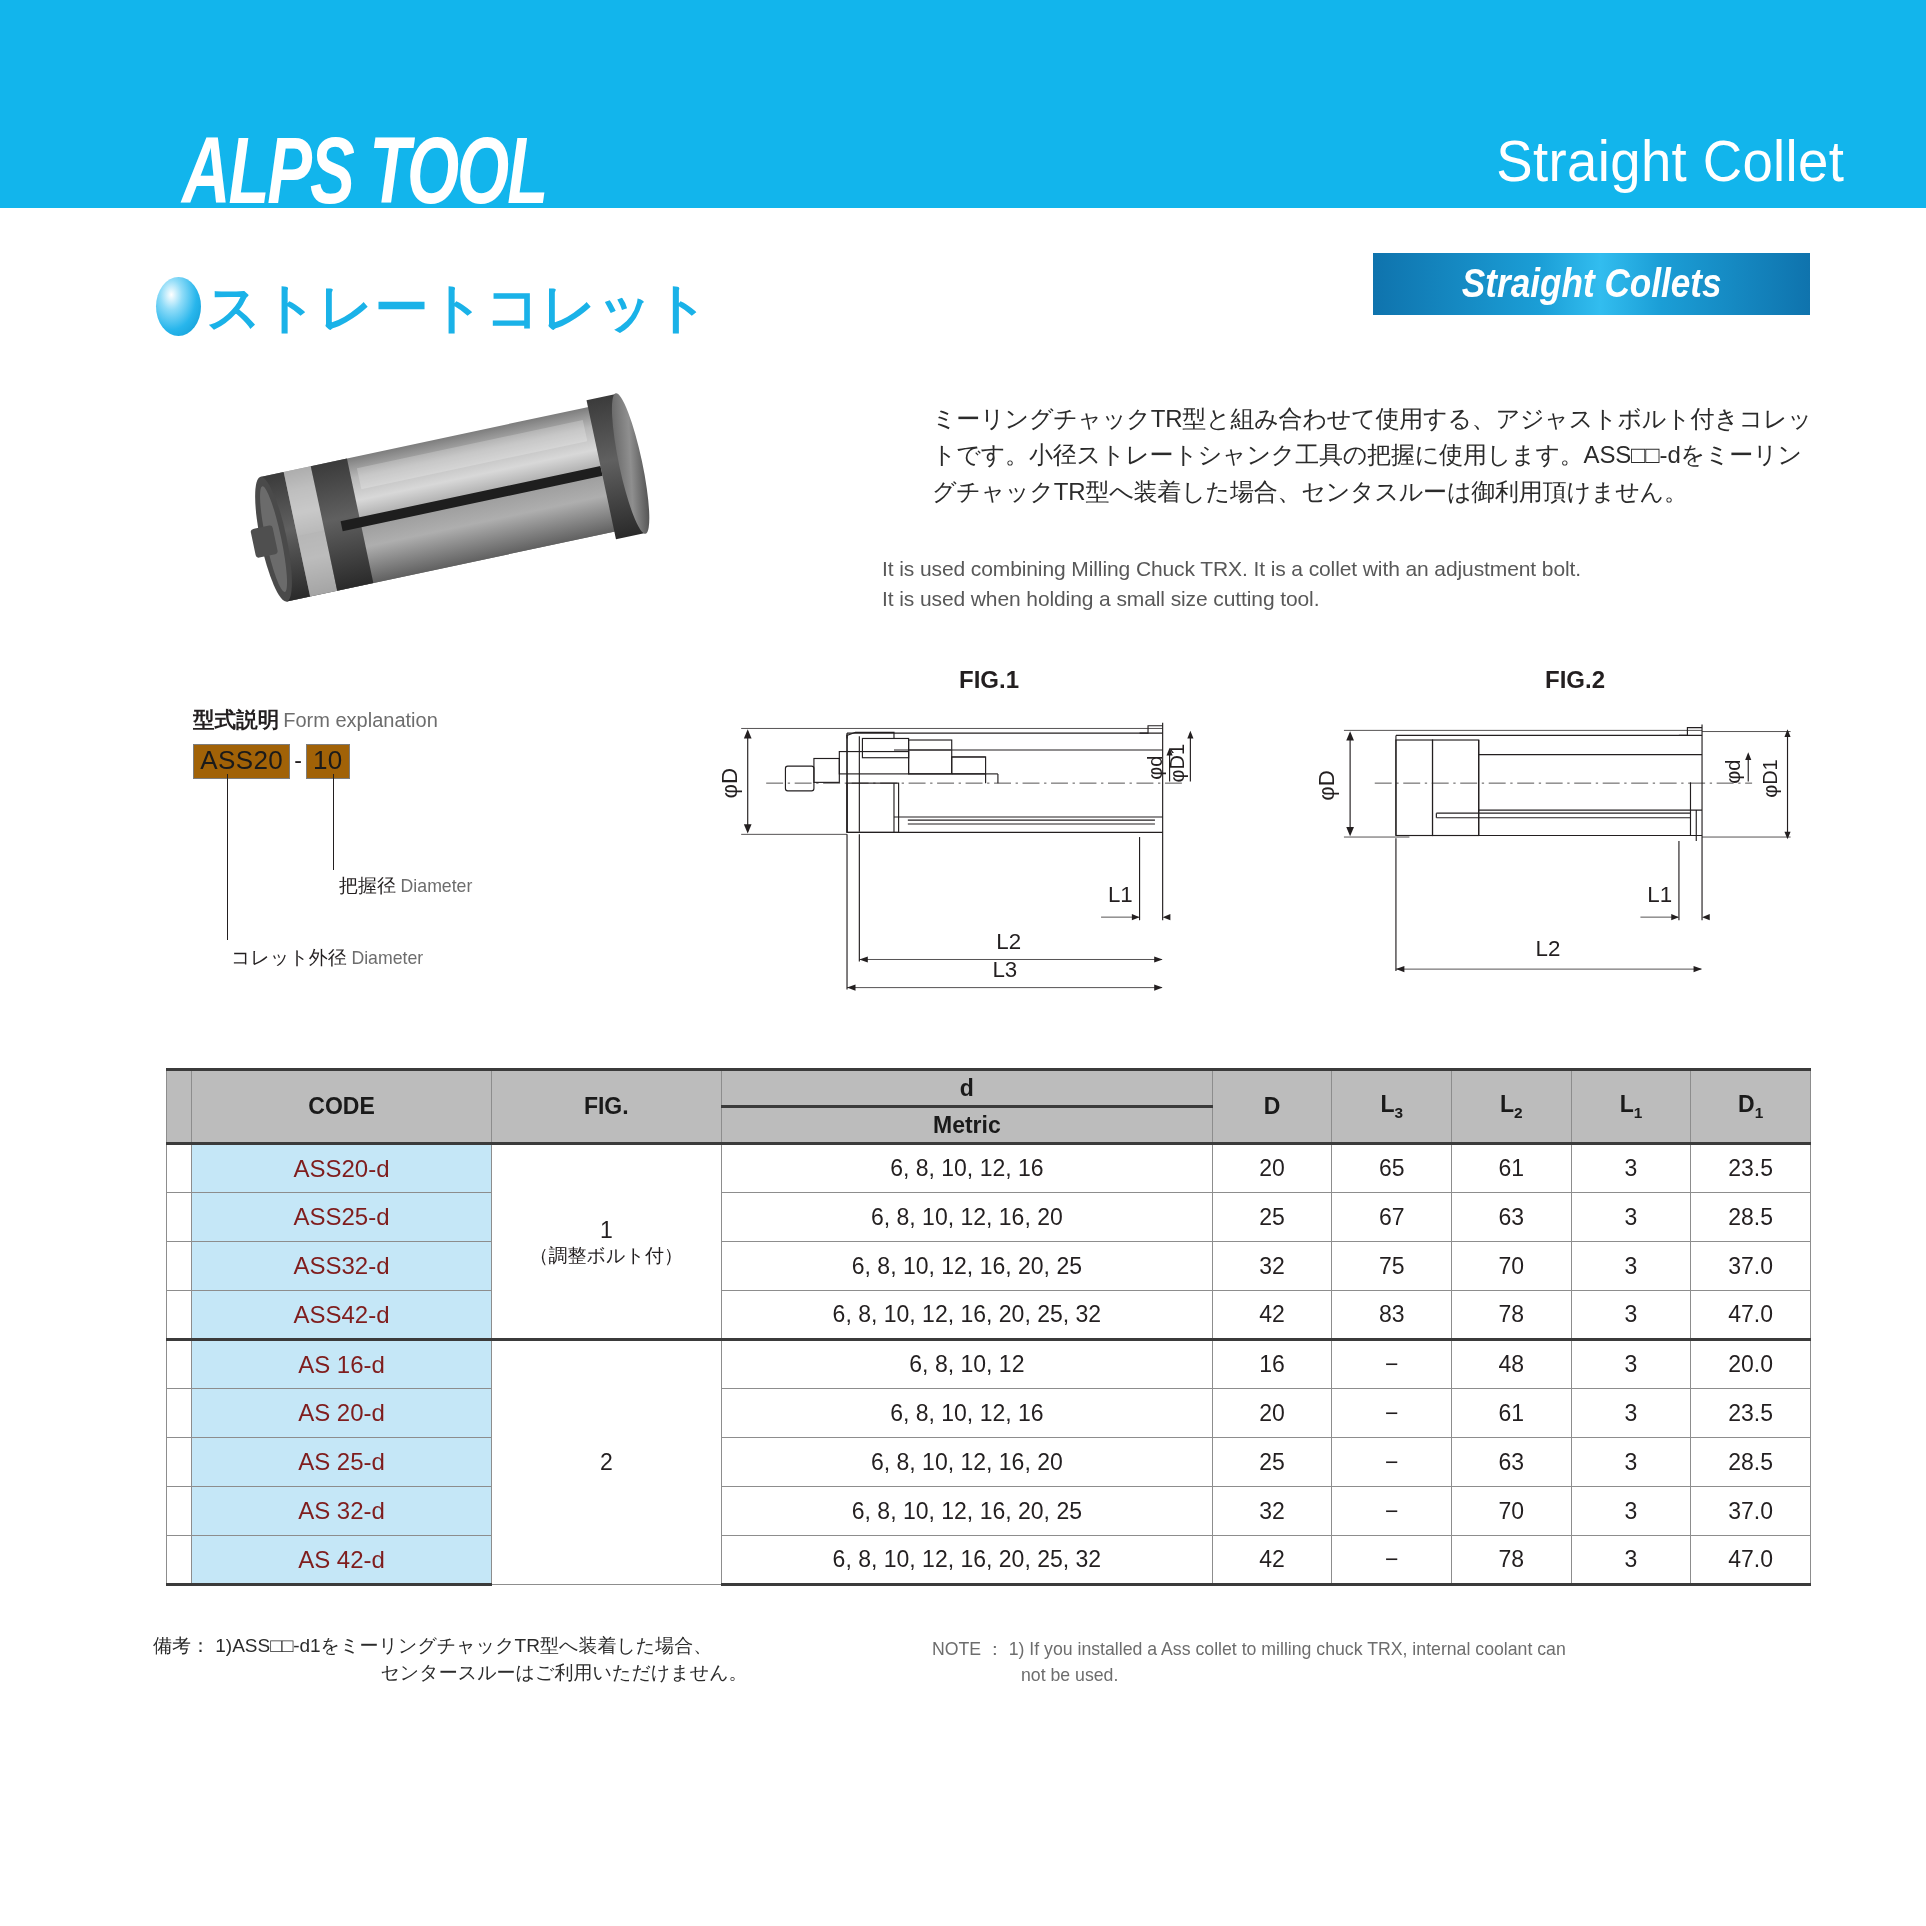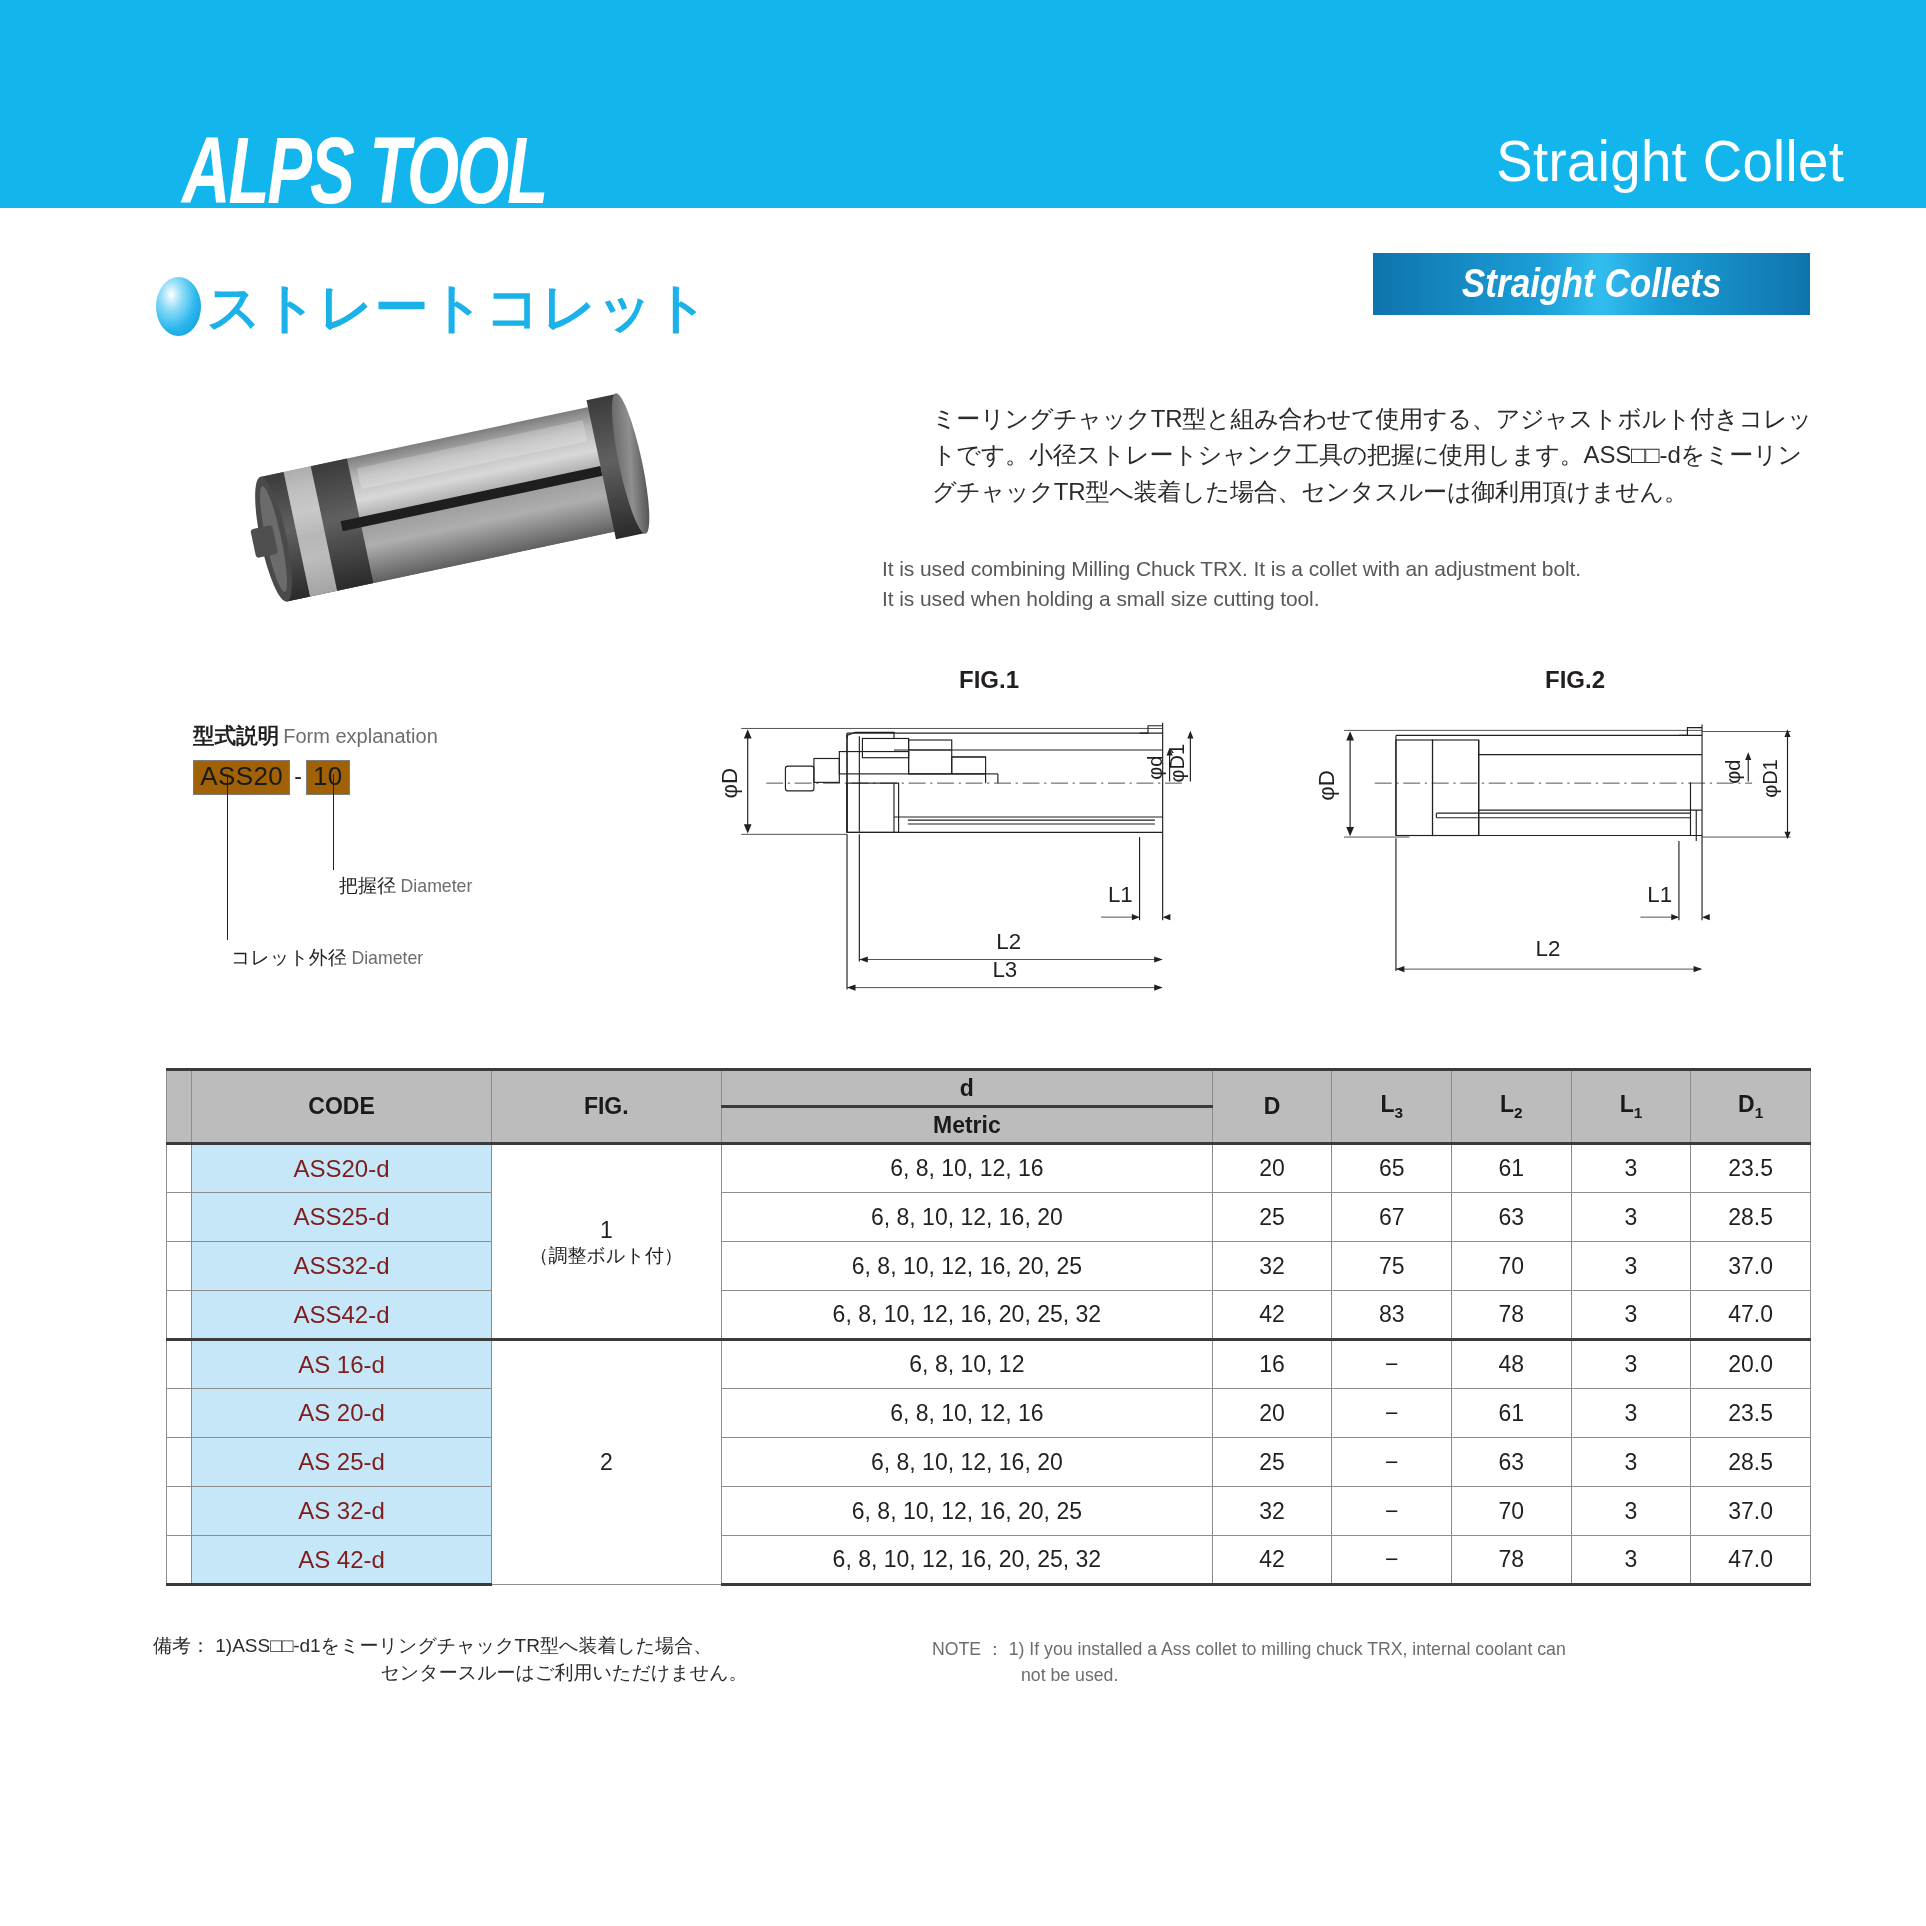--- a/index.html
+++ b/index.html
@@ -91,21 +91,21 @@
   }
   .desc-en {
     position: absolute; left: 882px; top: 554px;
     width: 890px;
     font-size: 21px; line-height: 1.44;
     color: #585858;
     letter-spacing: -0.1px;
   }
 
   
-  .form-exp { position: absolute; left: 193px; top: 705px; width: 470px; margin-top: 16px; }
+  .form-exp { position: absolute; left: 193px; top: 705px; width: 470px; }
   .form-exp-head { font-size: 21.6px; white-space: nowrap; }
   .form-exp-head .jp { font-weight: bold; color: #231f20; }
   .form-exp-head .en { color: #6d6d6d; font-weight: normal; margin-left: 3.9px; font-size: 20px; }
 
   .code-row { margin-top: 10px; display: flex; align-items: center; }
   .code-box {
     background: #a16207; border: 1.9px solid #7d7d7d;
     font-size: 26px; color: #1a1a1a;
     padding: 2.3px 6.2px 3.9px 6.2px;
     line-height: 1.05;

